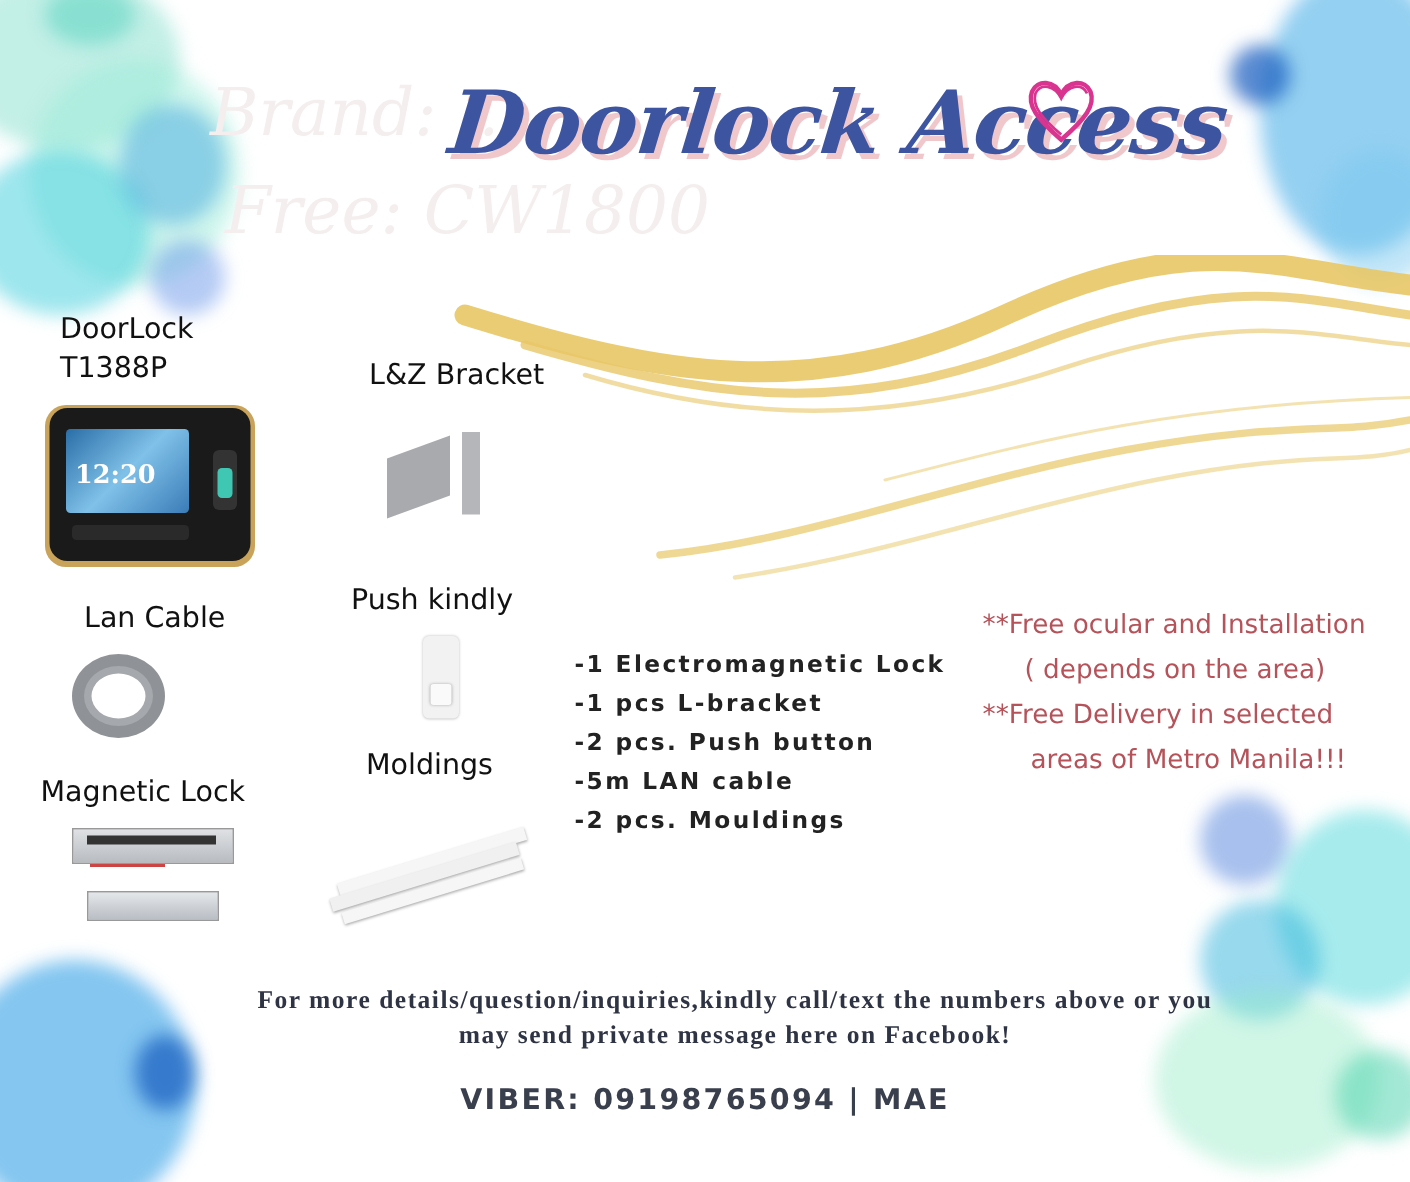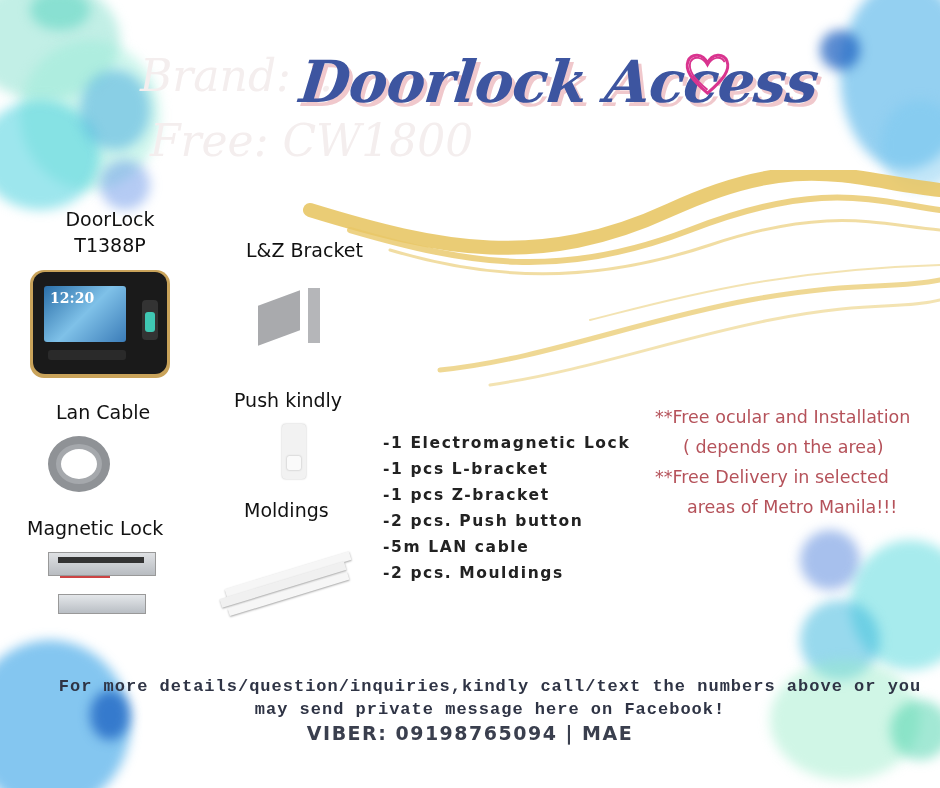--- a/index.html
+++ b/index.html
@@ -1,26 +1,26 @@
 <!DOCTYPE html>
 <html><head>
 <meta charset="utf-8">
 <style>
   html, body { margin:0; padding:0; }
   body { width:940px; height:788px; position:relative; overflow:hidden; background:#ffffff; font-family:"DejaVu Sans", sans-serif; }
   .abs { position:absolute; }
   .blob { position:absolute; border-radius:50%; filter:blur(6px); }
   .title { position:absolute; left:300px; top:48px; font-family:"DejaVu Serif", serif; font-style:italic; font-weight:bold; font-size:58px; color:#3d55a0; letter-spacing:-1px; text-shadow:4px 4px 0 #f0c8cc; white-space:nowrap; transform:skewX(-6deg); }
   .wm { position:absolute; font-family:"DejaVu Serif", serif; font-style:italic; font-size:44px; color:#f4eeee; white-space:nowrap;text-align:center; }
-  .lbl { position:absolute; font-family:"DejaVu Sans", sans-serif; font-size:19px; color:#111; text-align:center; white-space:nowrap; line-height:26px; }
+  .lbl { position:absolute; font-family:"DejaVu Sans", sans-serif; font-size:19px; color:#111; text-align:left; white-space:nowrap; line-height:26px; }
   .inc { position:absolute; left:383px; top:430px; font-family:"DejaVu Sans", sans-serif; font-weight:bold; font-size:15.5px; color:#222; letter-spacing:1.6px; line-height:26px; white-space:nowrap; }
   .promo { position:absolute; left:655px; top:402px; font-family:"DejaVu Sans", sans-serif; font-size:17.5px; color:#b5525a; line-height:30px; white-space:nowrap; }
   .promo div.ind1 { padding-left:28px; }
   .promo div.ind2 { padding-left:32px; }
-  .footer { position:absolute; left:40px; width:900px; top:675px; text-align:center; font-family:Liberation Mono, monospace; font-weight:bold; font-size:17px; color:#2f3445; letter-spacing:1px; line-height:23px; }
+  .footer { position:absolute; left:40px; width:900px; top:655px; text-align:center; font-family:Liberation Serif, serif; font-weight:bold; font-size:17px; color:#2f3445; letter-spacing:1px; line-height:23px; }
   .viber { position:absolute; left:0; width:940px; top:722px; text-align:center; font-family:"DejaVu Sans", sans-serif; font-weight:bold; font-size:19px; color:#3a3f4e; letter-spacing:1.5px; }
   .prod { position:absolute; }
 </style>
 </head>
 <body>
 
 <div>
   <div class="blob" style="left:-30px;top:-20px;width:150px;height:120px;background:rgba(120,220,200,0.45);"></div>
   <div class="blob" style="left:20px;top:40px;width:140px;height:150px;background:rgba(150,235,215,0.45);"></div>
   <div class="blob" style="left:-20px;top:100px;width:120px;height:110px;background:rgba(60,205,220,0.5);"></div>
@@ -66,21 +66,21 @@
 </svg>
 
 <div class="lbl" style="left:40px;top:206px;width:140px;">
   <div>DoorLock</div>
   <div>T1388P</div>
 </div>
 <div class="prod" style="left:30px;top:270px;width:140px;height:108px;">
   <div style="position:absolute;left:0;top:0;width:140px;height:108px;border-radius:14px;background:#c9a35a;"></div>
   <div style="position:absolute;left:3px;top:2px;width:134px;height:102px;border-radius:12px;background:#1a1a1a;"></div>
   <div style="position:absolute;left:14px;top:16px;width:82px;height:56px;border-radius:3px;background:linear-gradient(135deg,#2a6ea8,#7fc1e8,#3b7cb8);"></div>
-  <div style="position:absolute;left:20px;top:20px;font-family:'DejaVu Serif',serif;font-weight:bold;font-size:14px;color:#fff;">12:20</div>
+  <div style="position:absolute;left:20px;top:37px;font-family:'DejaVu Serif',serif;font-weight:bold;font-size:17px;color:#fff;">12:20</div>
   <div style="position:absolute;left:112px;top:30px;width:16px;height:40px;border-radius:4px;background:#333;"></div>
   <div style="position:absolute;left:115px;top:42px;width:10px;height:20px;border-radius:3px;background:#3fc7b3;"></div>
   <div style="position:absolute;left:18px;top:80px;width:78px;height:10px;border-radius:3px;background:#2a2a2a;"></div>
 </div>
 
 <div class="lbl" style="left:246px;top:237px;">L&amp;Z Bracket</div>
 <div class="prod" style="left:258px;top:288px;width:70px;height:58px;">
   <div style="position:absolute;left:0;top:10px;width:42px;height:40px;background:#a9aaad;transform:skewY(-20deg);"></div>
   <div style="position:absolute;left:50px;top:0;width:12px;height:55px;background:#b5b6b9;"></div>
 </div>
@@ -108,21 +108,20 @@
 <div class="lbl" style="left:244px;top:497px;">Moldings</div>
 <div class="prod" style="left:218px;top:545px;width:128px;height:62px;">
   <div style="position:absolute;left:5px;top:25px;width:130px;height:9px;background:#f6f6f6;box-shadow:0 1px 2px #aaa;transform:rotate(-17deg);"></div>
   <div style="position:absolute;left:0;top:35px;width:130px;height:9px;background:#f0f0f0;box-shadow:0 1px 2px #aaa;transform:rotate(-17deg);"></div>
   <div style="position:absolute;left:8px;top:45px;width:125px;height:8px;background:#f6f6f6;box-shadow:0 1px 2px #aaa;transform:rotate(-17deg);"></div>
 </div>
 
 <div class="inc">
   <div>-1 Electromagnetic Lock</div>
   <div>-1 pcs L-bracket</div>
-  <div>-1 pcs Z-bracket</div>
   <div>-2 pcs. Push button</div>
   <div>-5m LAN cable</div>
   <div>-2 pcs. Mouldings</div>
 </div>
 
 <div class="promo">
   <div>**Free ocular and Installation</div>
   <div class="ind1">( depends on the area)</div>
   <div>**Free Delivery in selected</div>
   <div class="ind2">areas of Metro Manila!!!</div>

